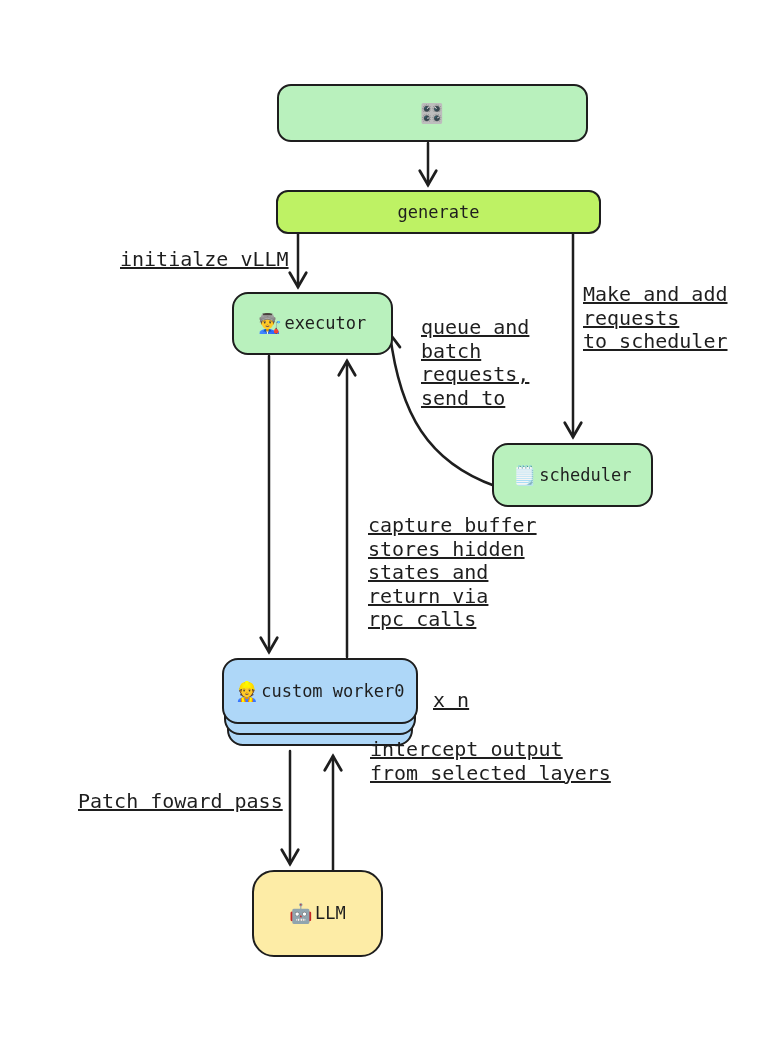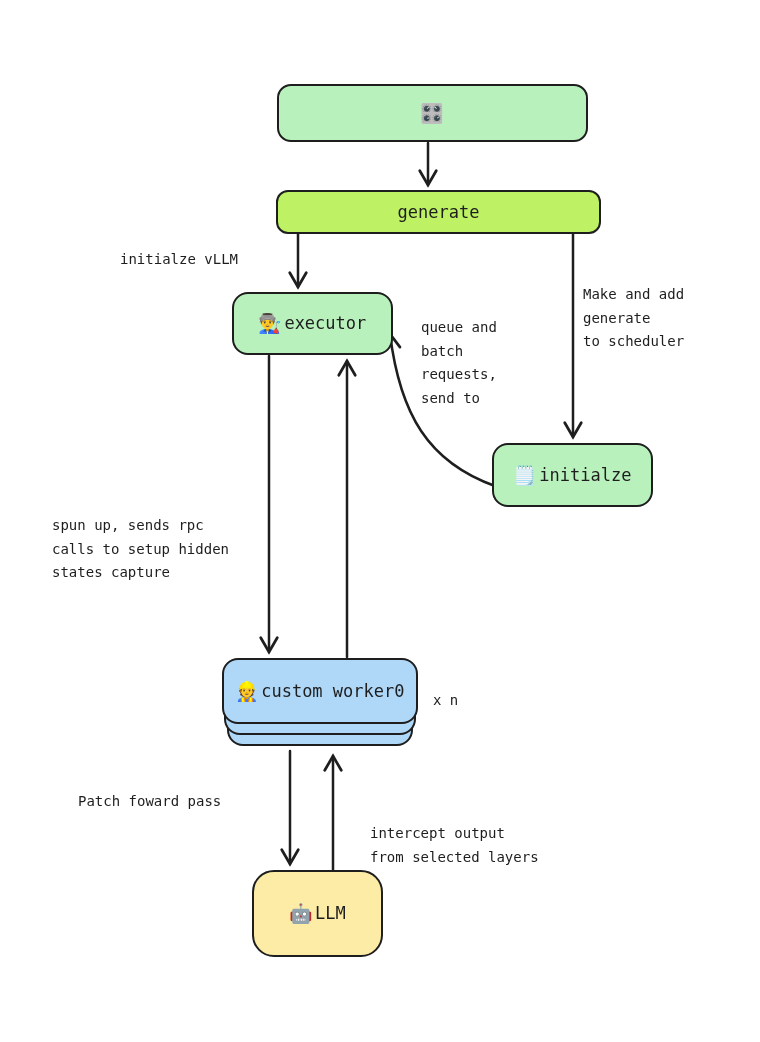--- a/index.html
+++ b/index.html
@@ -48,33 +48,34 @@
     border: 2.5px solid #1e1e1e;
     background: #aed7f8;
     border-radius: 16px;
     box-sizing: border-box;
   }
   #worker-layer2 { left: 224px; top: 669px; width: 192px; height: 66px; z-index: 3; }
   #worker-layer3 { left: 227px; top: 680px; width: 186px; height: 66px; z-index: 2; }
 
   .note {
     position: absolute;
-    font-size: 14px;
+    font-size: 20px;
     line-height: 23.5px;
     white-space: pre-line;
     z-index: 5;
+    text-decoration: underline;
   }
   #note-init      { left: 120px; top: 248px; }
   #note-make      { left: 583px; top: 283px; }
   #note-queue     { left: 421px; top: 316px; }
   #note-spun      { left: 52px;  top: 514px; }
   #note-capture   { left: 368px; top: 514px; }
   #note-xn        { left: 433px; top: 689px; }
   #note-patch     { left: 78px;  top: 790px; text-align: center; }
-  #note-intercept { left: 370px; top: 822px; }
+  #note-intercept { left: 370px; top: 738px; }
 </style>
 </head>
 <body>
 
 <div id="canvas">
 
   <svg id="edges" viewBox="0 0 760 1042" xmlns="http://www.w3.org/2000/svg">
     <defs>
       <marker id="ah" markerUnits="userSpaceOnUse" markerWidth="26" markerHeight="22" viewBox="-16 -10 20 20" refX="0" refY="0" orient="auto">
         <path d="M -13 -7.5 L 0 0 L -13 7.5" fill="none" stroke="#1e1e1e" stroke-width="2.5" stroke-linecap="round"></path>
@@ -100,44 +101,46 @@
     <span>generate</span>
   </div>
 
   <div class="node node-green" id="node-executor">
     <span class="icon">👨‍🏭</span>
     <span>executor</span>
   </div>
 
   <div class="node node-green" id="node-scheduler">
     <span class="icon">🗒️</span>
-    <span>initialze</span>
+    <span>scheduler</span>
   </div>
 
   <div class="worker-layer" id="worker-layer3"></div>
   <div class="worker-layer" id="worker-layer2"></div>
   <div class="node node-blue" id="node-worker">
     <span class="icon">👷</span>
     <span>custom worker0</span>
   </div>
 
   <div class="node node-yellow" id="node-llm">
     <span class="icon">🤖</span>
     <span>LLM</span>
   </div>
 
   <div class="note" id="note-init">initialze vLLM</div>
   <div class="note" id="note-make">Make and add
-generate
+requests
 to scheduler</div>
   <div class="note" id="note-queue">queue and
 batch
 requests,
 send to</div>
-  <div class="note" id="note-spun">spun up, sends rpc
-calls to setup hidden
-states capture</div>
+  <div class="note" id="note-capture">capture buffer
+stores hidden
+states and
+return via
+rpc calls</div>
   <div class="note" id="note-xn">x n</div>
   <div class="note" id="note-patch">Patch foward pass</div>
   <div class="note" id="note-intercept">intercept output
 from selected layers</div>
 
 </div>
 
 </body></html>

